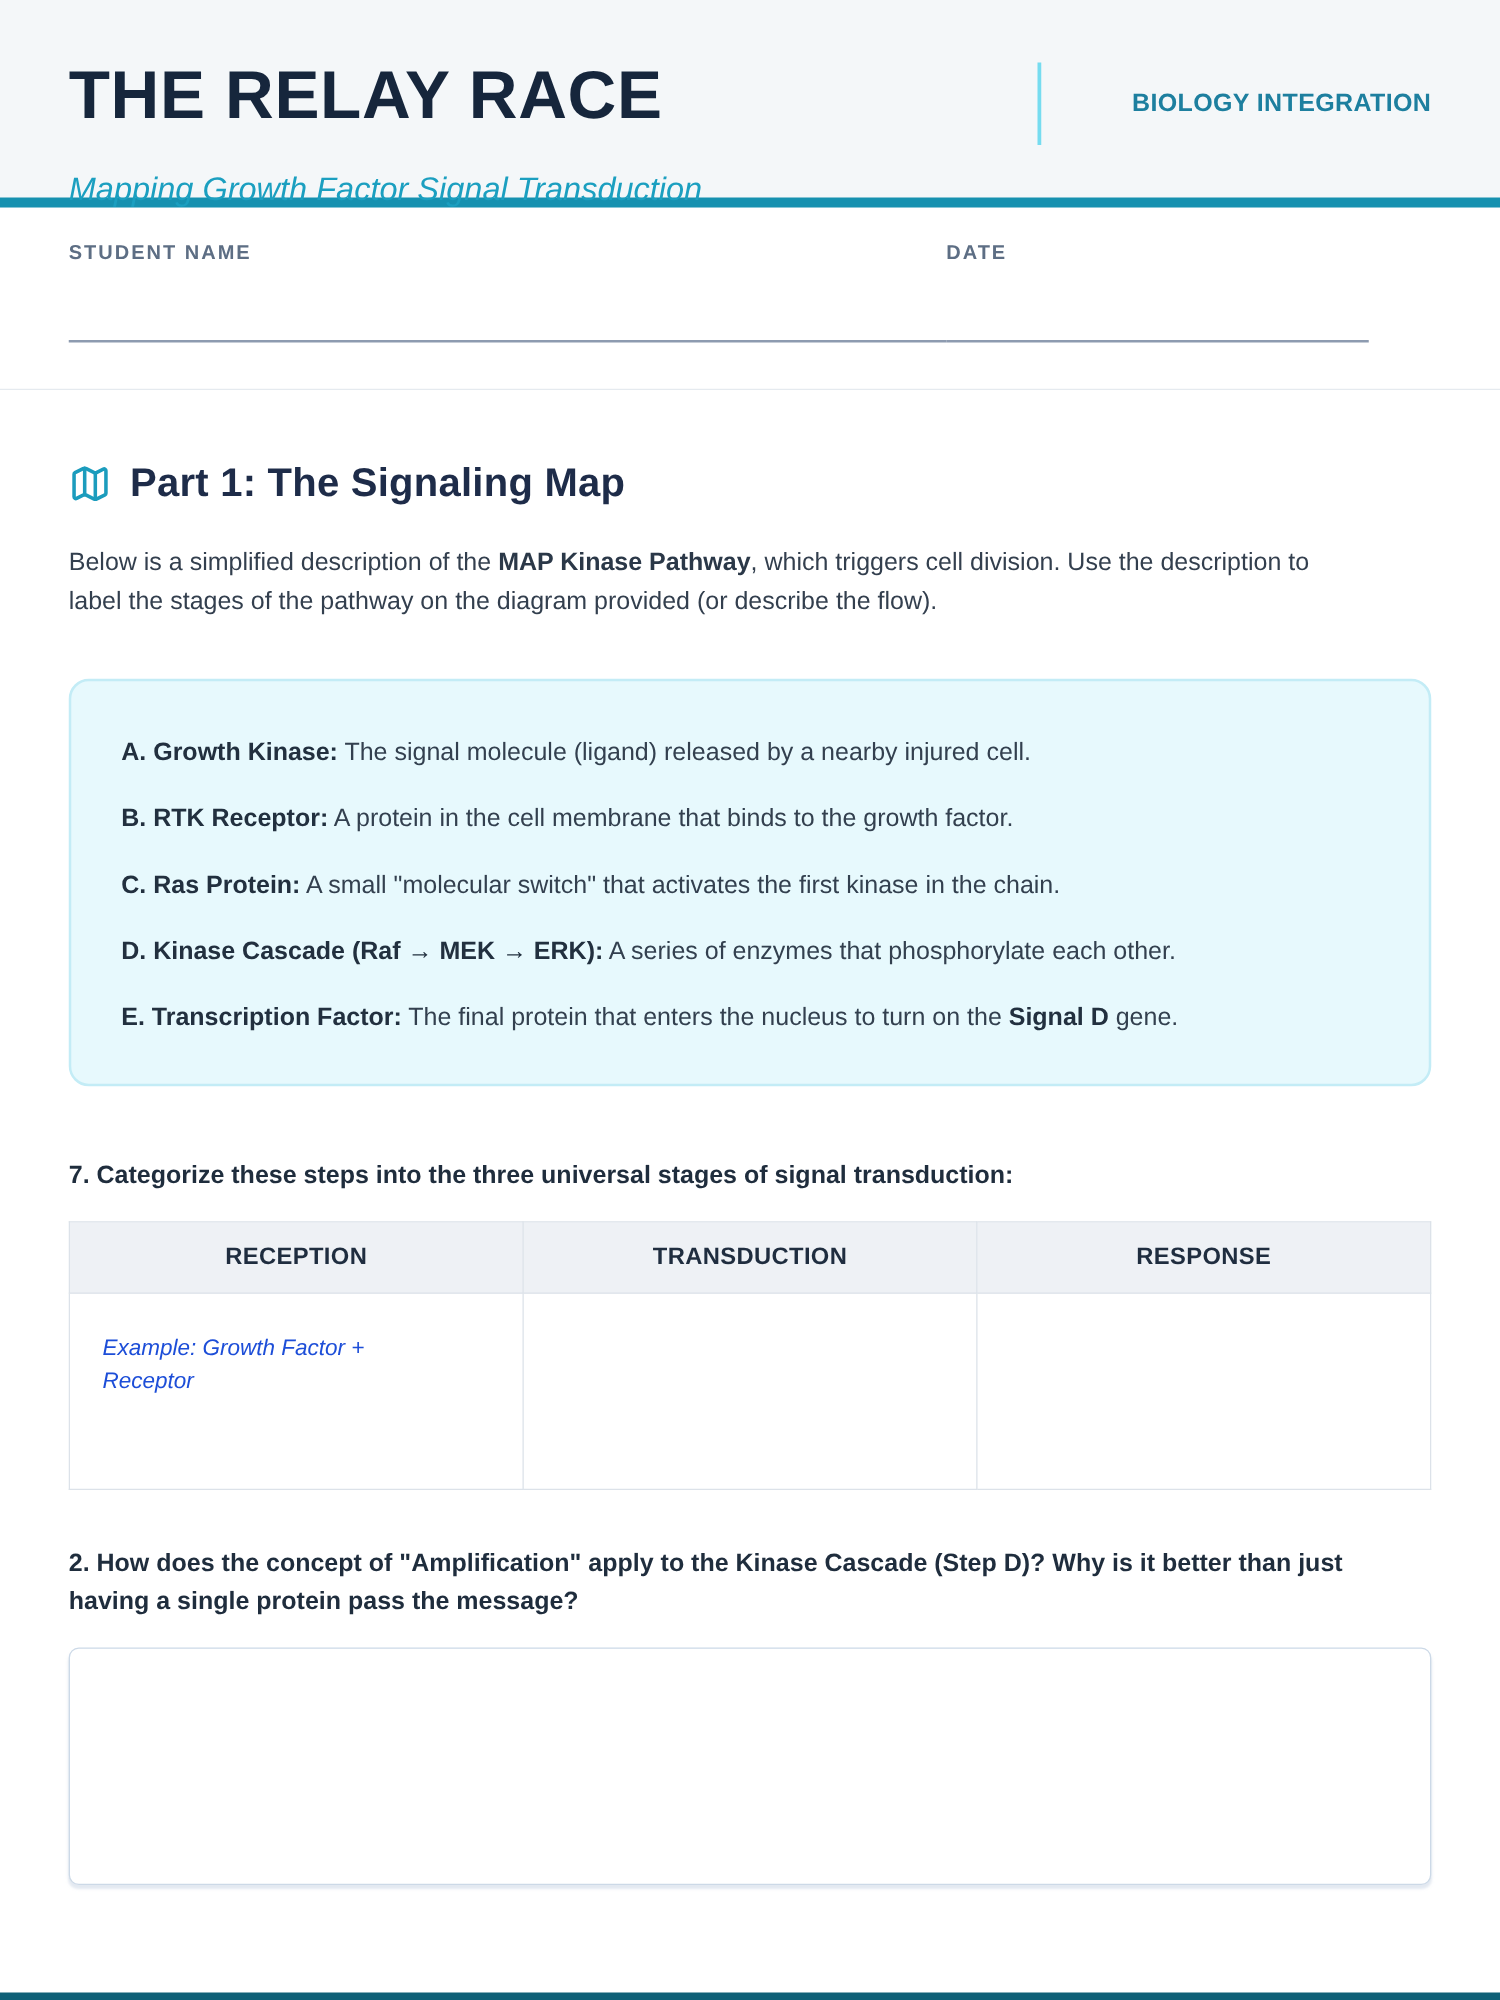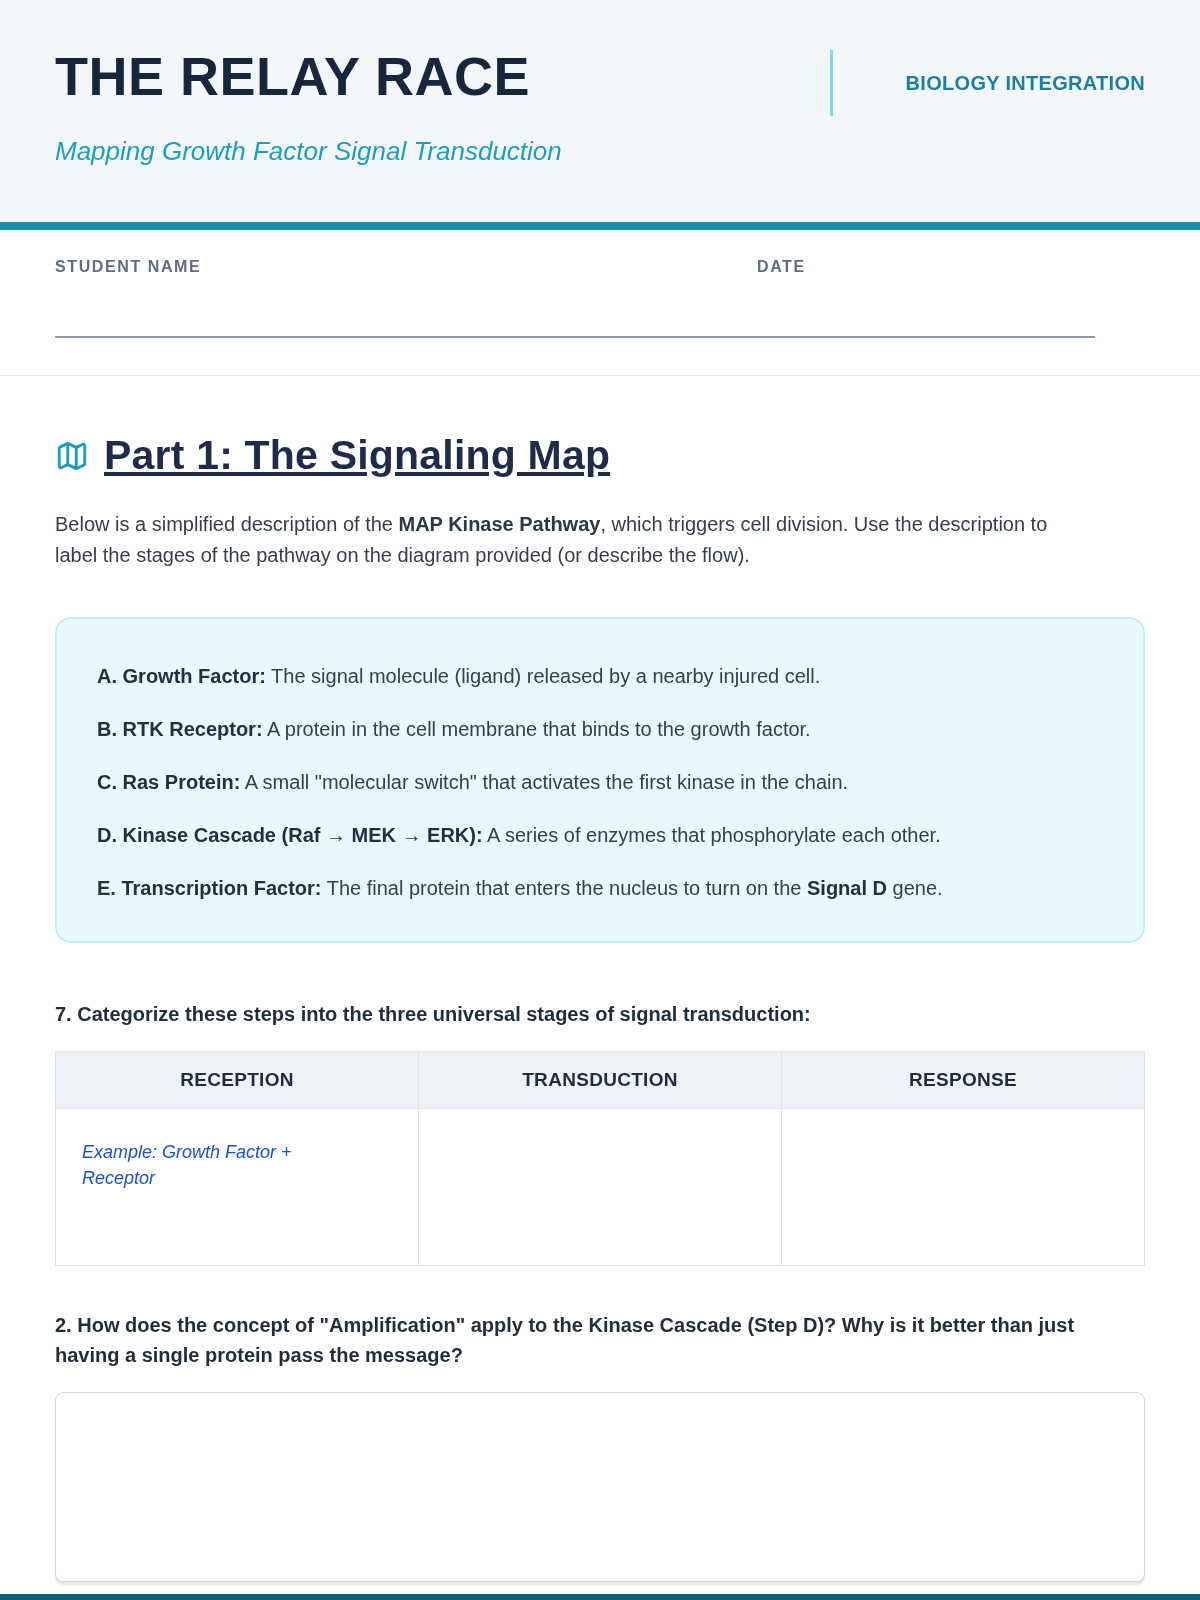--- a/index.html
+++ b/index.html
@@ -7,21 +7,21 @@
     width: 1200px; height: 1600px;
     background: #ffffff;
     font-family: "Liberation Sans", sans-serif;
     color: #333f4e;
     overflow: hidden;
     position: relative;
   }
 
   
   .header {
-    height: 230px;
+    height: 166px;
     background: #f4f7f9;
     border-bottom: 8px solid #1691b0;
     padding: 46px 41px 0 55px;
     position: relative;
   }
   .doc-title {
     font-size: 54px;
     font-weight: 800;
     letter-spacing: 0.5px;
     color: #16263c;
@@ -87,25 +87,24 @@
   
   .main { padding: 56px 55px 0 55px; }
 
   .part-heading {
     display: flex;
     align-items: center;
     gap: 15px;
   }
   .part-heading .icon { width: 34px; height: 34px; flex: 0 0 auto; display: block; }
   .part-heading h2 {
-    font-size: 41px;
+    font-size: 32px;
     font-weight: 800;
     color: #1e2c49;
     letter-spacing: 0.2px;
-    text-decoration: underline;
   }
 
   .intro {
     margin-top: 30px;
     font-size: 20px;
     line-height: 1.55;
     color: #333f4e;
     max-width: 1030px;
   }
   .intro b, .q b { color: #2b3848; }
@@ -221,21 +220,21 @@
       <path d="M14.106 5.553a2 2 0 0 0 1.788 0l3.659-1.83A1 1 0 0 1 21 4.619v12.764a1 1 0 0 1-.553.894l-4.553 2.277a2 2 0 0 1-1.788 0l-4.212-2.106a2 2 0 0 0-1.788 0l-3.659 1.83A1 1 0 0 1 3 19.381V6.618a1 1 0 0 1 .553-.894l4.553-2.277a2 2 0 0 1 1.788 0z"></path>
       <path d="M15 5.764v15"></path>
       <path d="M9 3.236v15"></path>
     </svg>
     <h2>Part 1: The Signaling Map</h2>
   </div>
 
   <p class="intro"><span>Below is a simplified description of the </span><b>MAP Kinase Pathway</b><span>, which triggers cell division. Use the description to label the stages of the pathway on the diagram provided (or describe the flow).</span></p>
 
   <div class="pathway-box">
-    <div class="pathway-item"><b>A. Growth Factor:</b><span> The signal molecule (ligand) released by a nearby injured cell.</span><b></b><span></span></div>
+    <div class="pathway-item"><b>A. Growth Kinase:</b><span> The signal molecule (ligand) released by a nearby injured cell.</span><b></b><span></span></div>
     <div class="pathway-item"><b>B. RTK Receptor:</b><span> A protein in the cell membrane that binds to the growth factor.</span><b></b><span></span></div>
     <div class="pathway-item"><b>C. Ras Protein:</b><span> A small "molecular switch" that activates the first kinase in the chain.</span><b></b><span></span></div>
     <div class="pathway-item"><b>D. Kinase Cascade (Raf → MEK → ERK):</b><span> A series of enzymes that phosphorylate each other.</span><b></b><span></span></div>
     <div class="pathway-item"><b>E. Transcription Factor:</b><span> The final protein that enters the nucleus to turn on the </span><b>Signal D</b><span> gene.</span></div>
   </div>
 
   <p class="q">7. Categorize these steps into the three universal stages of signal transduction:</p>
 
   <table class="stage-table">
     <thead>

